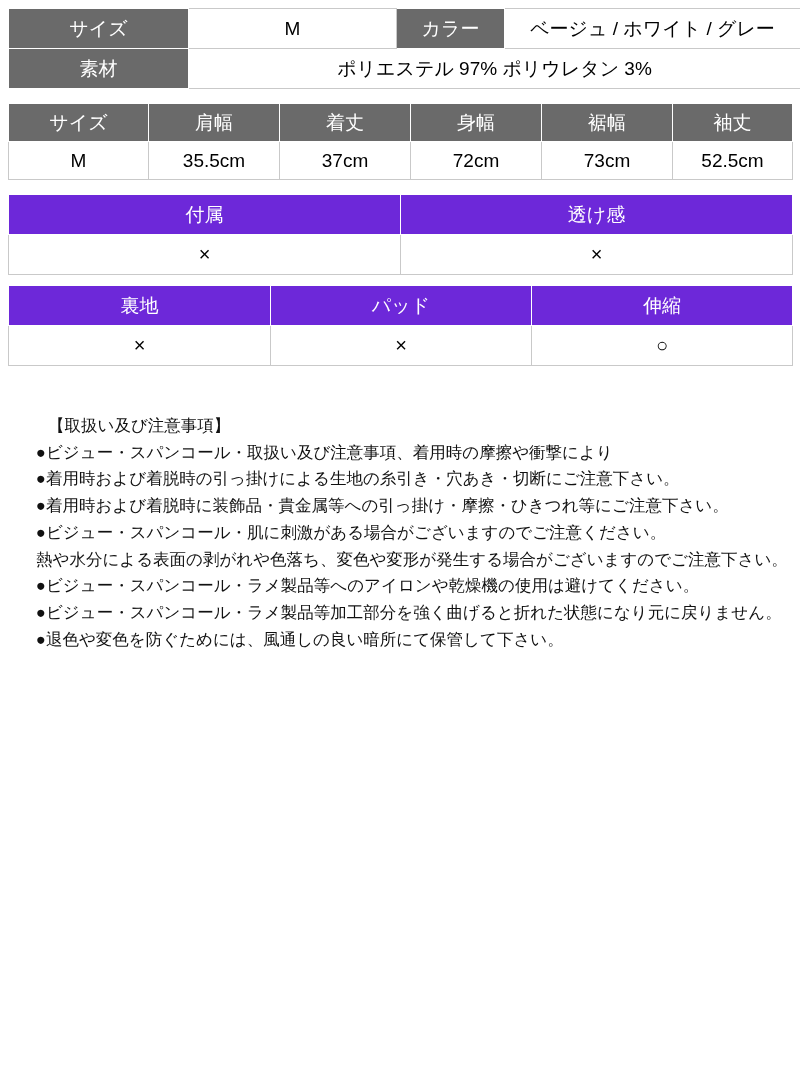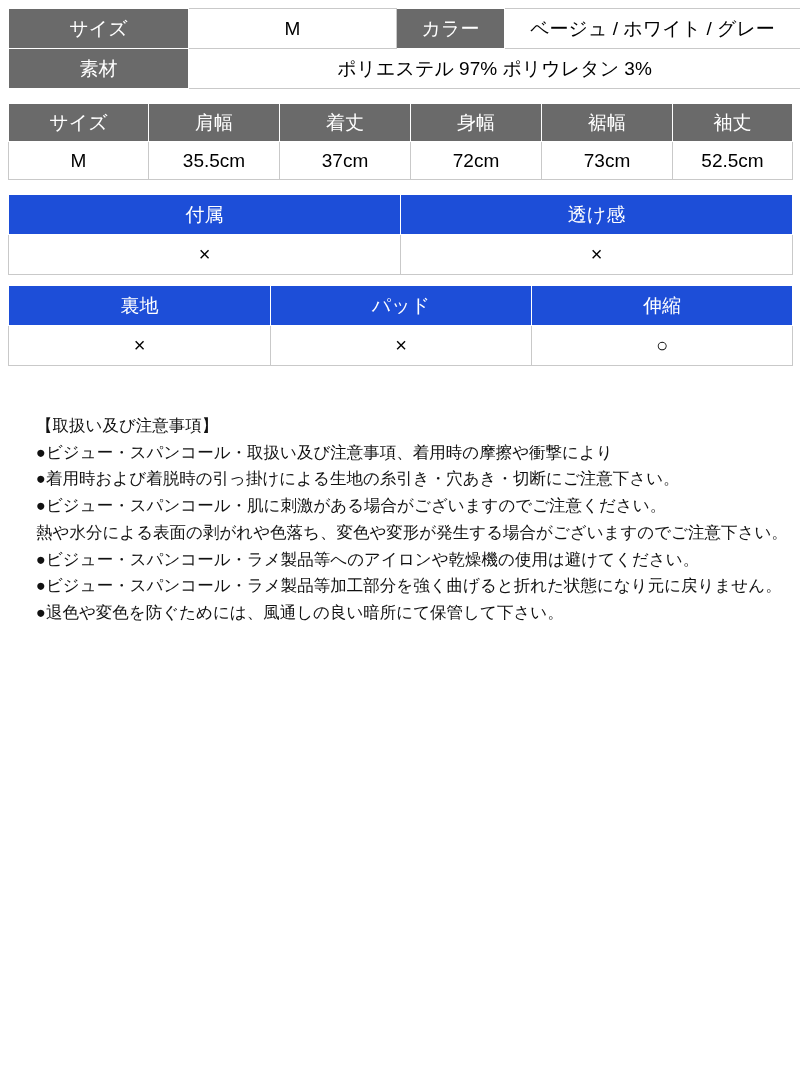--- a/index.html
+++ b/index.html
@@ -84,40 +84,41 @@
   table.attrs td {
     height: 40px;
     font-size: 19px;
     text-align: center;
     vertical-align: middle;
     box-sizing: border-box;
     padding: 0;
     white-space: nowrap;
   }
   table.attrs td.h {
-    background: #1d4ed8;
+    background: #6d28d9;
     color: #ffffff;
     border: 1px solid #ffffff;
   }
   table.attrs td.v {
     background: #ffffff;
     color: #000000;
     border: 1px solid #c9c9c9;
     font-size: 20px;
   }
 
   .notes {
     margin-top: 46px;
     padding-left: 28px;
     font-size: 16.5px;
     line-height: 1.62;
     color: #111111;
   }
   .notes .title {
     font-size: 16.5px;
+    margin-left: 12px;
   }
   .notes p {
     margin: 0;
     white-space: nowrap;
   }
 </style>
 </head>
 <body>
 
 <div class="page">
@@ -189,20 +190,21 @@
         <td class="v">×</td>
         <td class="v">○</td>
       </tr>
     </tbody>
   </table>
 
   <div class="notes">
     <p class="title">【取扱い及び注意事項】</p>
     <p>●ビジュー・スパンコール・取扱い及び注意事項、着用時の摩擦や衝撃により</p>
     <p>●着用時および着脱時の引っ掛けによる生地の糸引き・穴あき・切断にご注意下さい。</p>
+    <p>●着用時および着脱時に装飾品・貴金属等への引っ掛け・摩擦・ひきつれ等にご注意下さい。</p>
     <p>●ビジュー・スパンコール・肌に刺激がある場合がございますのでご注意ください。</p>
     <p>熱や水分による表面の剥がれや色落ち、変色や変形が発生する場合がございますのでご注意下さい。</p>
     <p>●ビジュー・スパンコール・ラメ製品等へのアイロンや乾燥機の使用は避けてください。</p>
     <p>●ビジュー・スパンコール・ラメ製品等加工部分を強く曲げると折れた状態になり元に戻りません。</p>
     <p>●退色や変色を防ぐためには、風通しの良い暗所にて保管して下さい。</p>
   </div>
 
 </div>
 
 </body></html>

